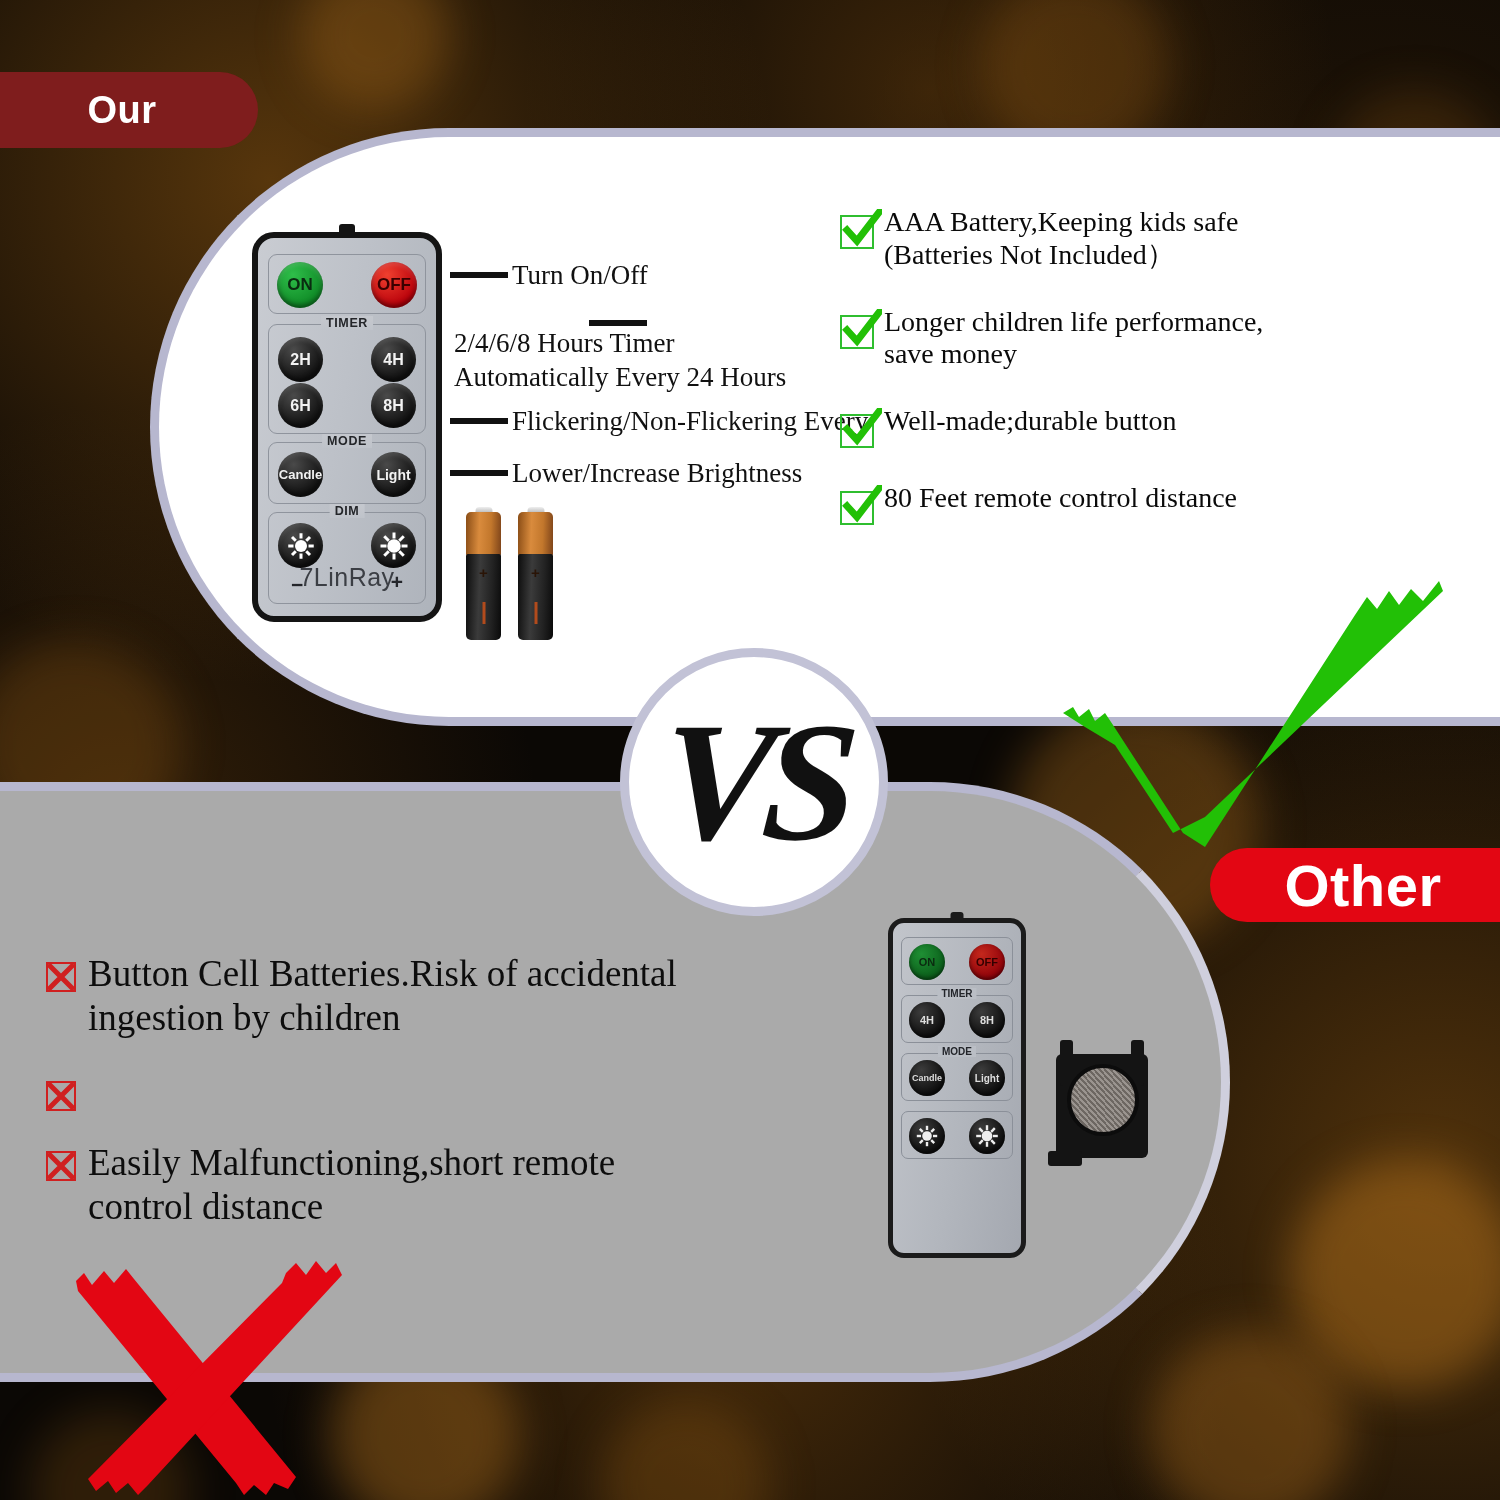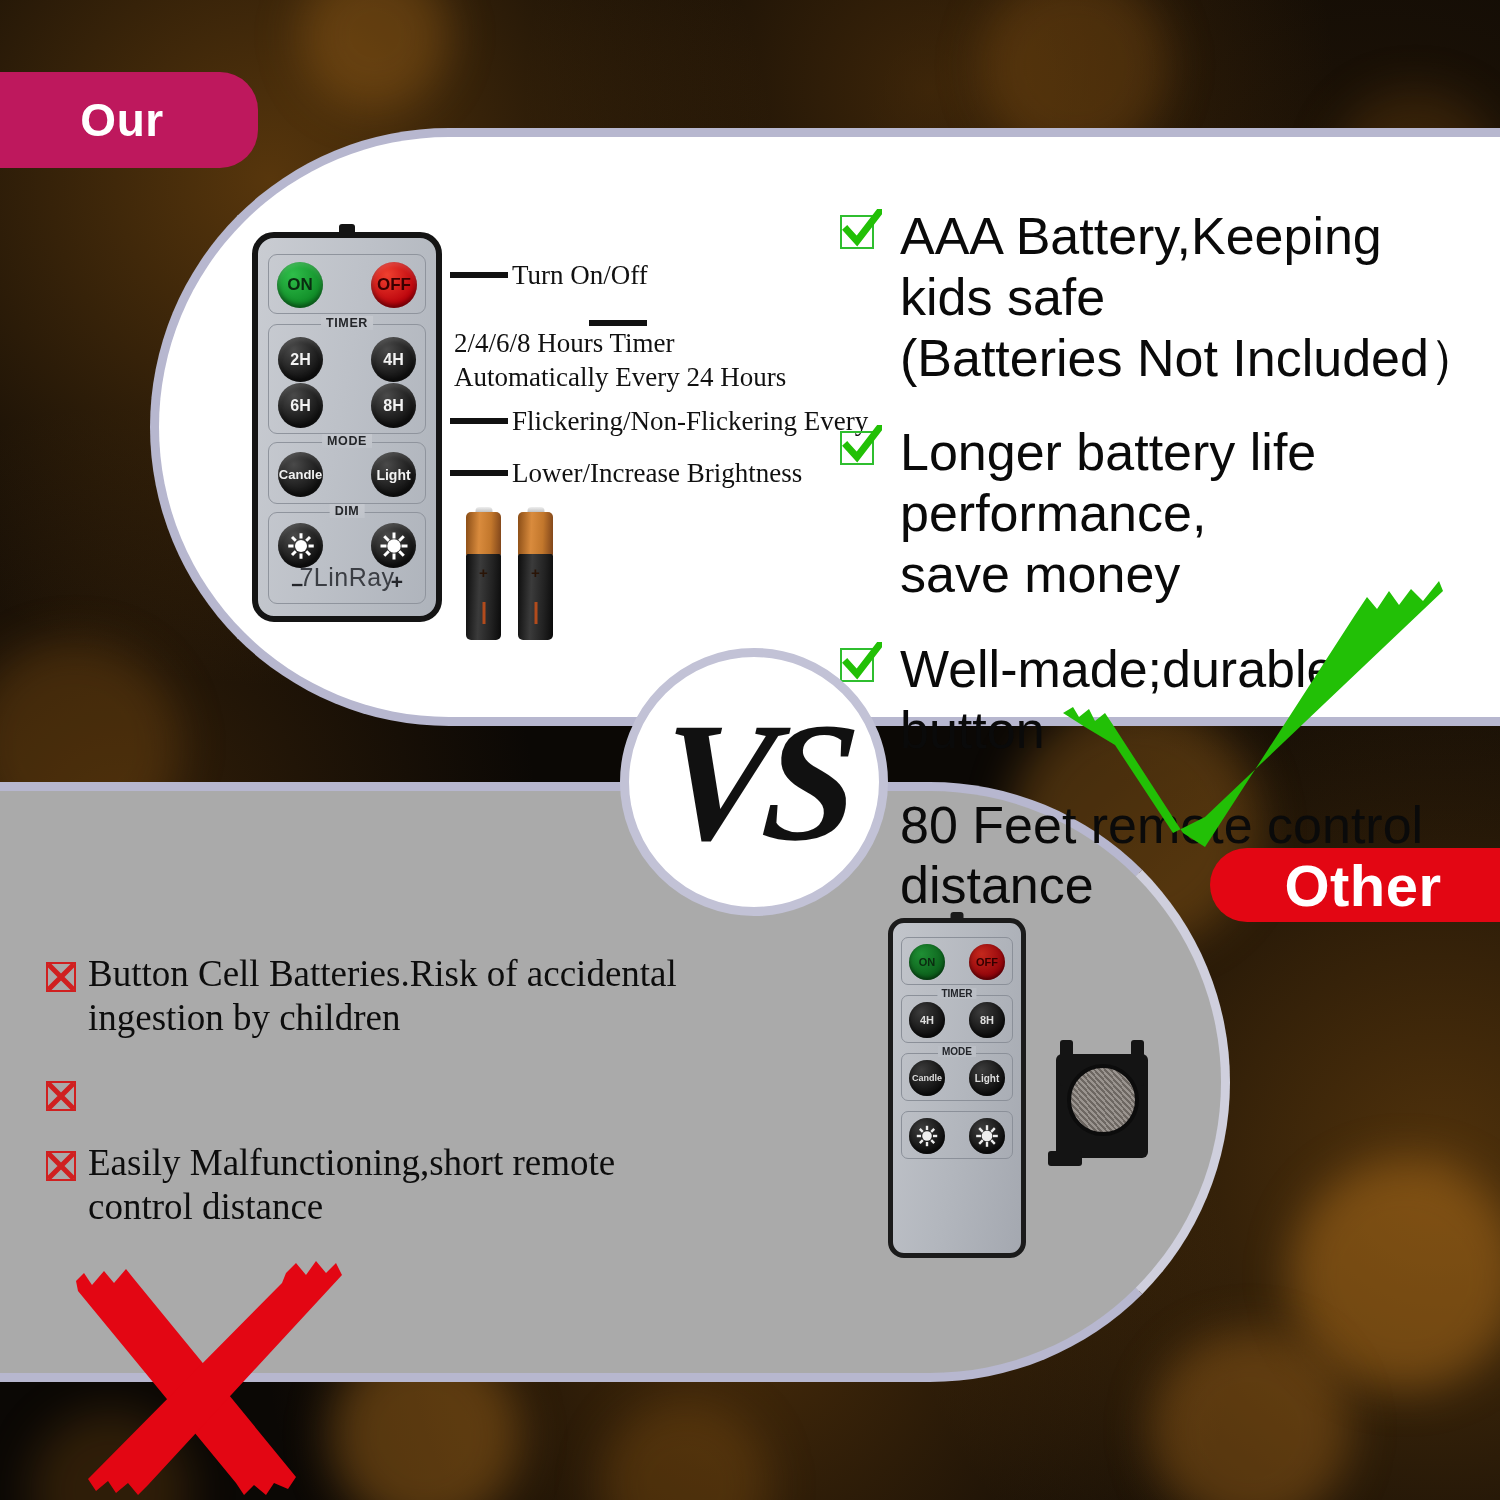--- a/index.html
+++ b/index.html
@@ -45,23 +45,23 @@
     border-radius:0 300px 300px 0;
   }
 
   
   .tag {
     position:absolute; display:flex; align-items:center;
     font-weight:bold; color:#fff;
     letter-spacing:.5px;
   }
   #tag-our {
-    left:0; top:72px; width:258px; height:96px;
-    background:#be185d; border-radius:0 38px 38px 0;
-    justify-content:center; font-size:46px; padding-right:14px;
+    left:0; top:72px; width:258px; height:76px;
+    background:#7f1d1d; border-radius:0 38px 38px 0;
+    justify-content:center; font-size:38px; padding-right:14px;
   }
   #tag-other {
     right:0; top:848px; width:290px; height:74px;
     background:#e30613; border-radius:38px 0 0 38px;
     justify-content:center; font-size:58px; padding-left:16px;
   }
 
   
   #vs-badge {
     position:absolute; left:620px; top:648px; width:268px; height:268px;
@@ -145,22 +145,22 @@
     position:absolute; bottom:16px; left:50%; transform:translateX(-50%);
     width:3px; height:22px; background:#b24b1c;
   }
 
   
   #features { position:absolute; left:840px; top:206px; width:645px; z-index:6; }
   .feat { display:flex; align-items:flex-start; margin-bottom:34px; }
   .box-check { flex:none; width:34px; height:34px; margin-top:9px; margin-right:10px; position:relative; }
   .box-check .sq { position:absolute; inset:0; border:2px solid #2fbe2f; }
   .feat .ftext {
-    font-family:Liberation Sans, sans-serif; font-size:52px; color:#0a0a0a;
-    line-height:1.17; white-space:pre-line;margin-left:16px;
+    font-family:Liberation Serif, serif; font-size:28px; color:#0a0a0a;
+    line-height:1.17; white-space:pre-line;
   }
 
   
   #drawbacks { position:absolute; left:46px; top:928px; width:740px; z-index:6;margin-top:24px; }
   .draw { display:flex; align-items:flex-start; margin-bottom:30px; }
   .box-x { flex:none; width:30px; height:30px; margin-top:10px; margin-right:12px; position:relative; }
   .box-x .sq { position:absolute; inset:0; border:2px solid #d02020; }
   .draw .dtext {
     font-family:"Liberation Serif", serif; font-size:37px; color:#0d0d0d;
     line-height:1.2; white-space:pre-line;
@@ -345,21 +345,21 @@
     <span class="ftext">AAA Battery,Keeping kids safe
 (Batteries Not Included）</span>
   </div>
   <div class="feat">
     <span class="box-check">
       <span class="sq"></span>
       <svg viewBox="0 0 40 40" width="40" height="40" style="position:absolute;left:2px;top:-6px;">
         <path d="M5 21 L15 32 L38 2" fill="none" stroke="#22c006" stroke-width="7" stroke-linecap="square"></path>
       </svg>
     </span>
-    <span class="ftext">Longer battery life performance,
+    <span class="ftext">Longer children life performance,
 save money</span>
   </div>
   <div class="feat">
     <span class="box-check">
       <span class="sq"></span>
       <svg viewBox="0 0 40 40" width="40" height="40" style="position:absolute;left:2px;top:-6px;">
         <path d="M5 21 L15 32 L38 2" fill="none" stroke="#22c006" stroke-width="7" stroke-linecap="square"></path>
       </svg>
     </span>
     <span class="ftext">Well-made;durable button</span>

